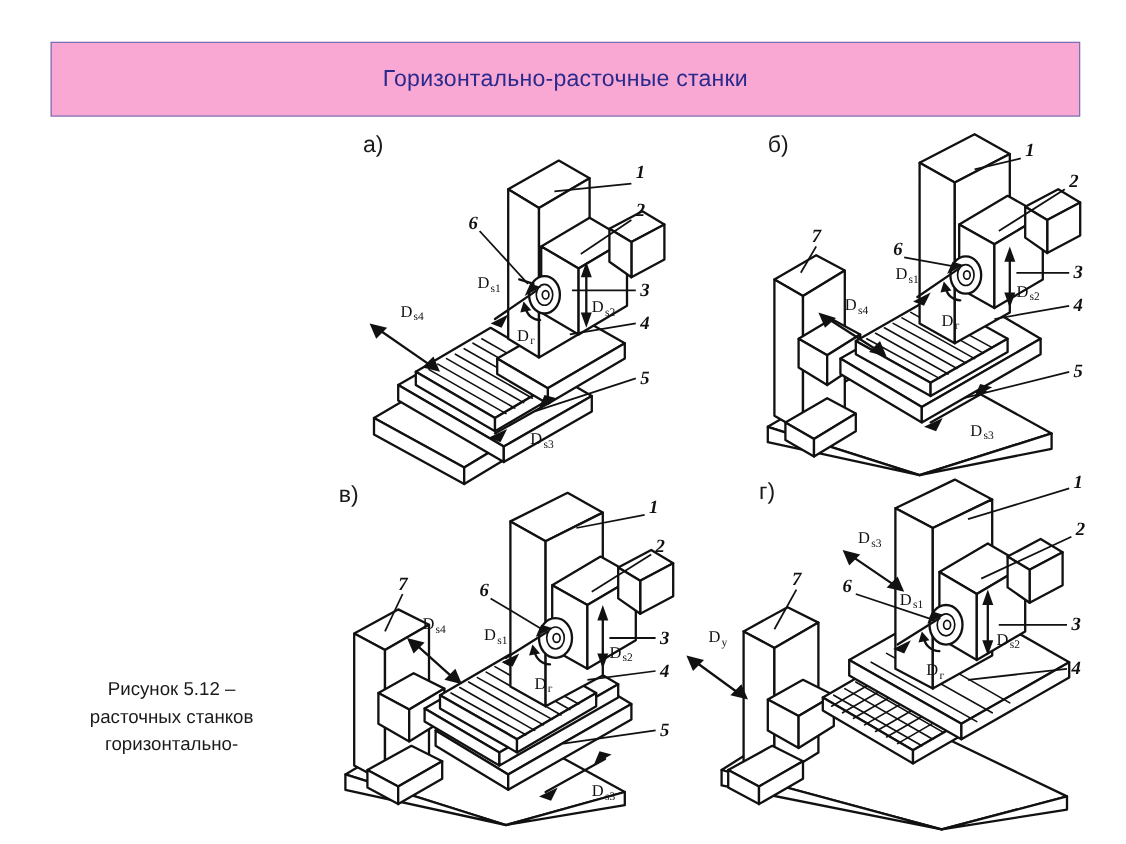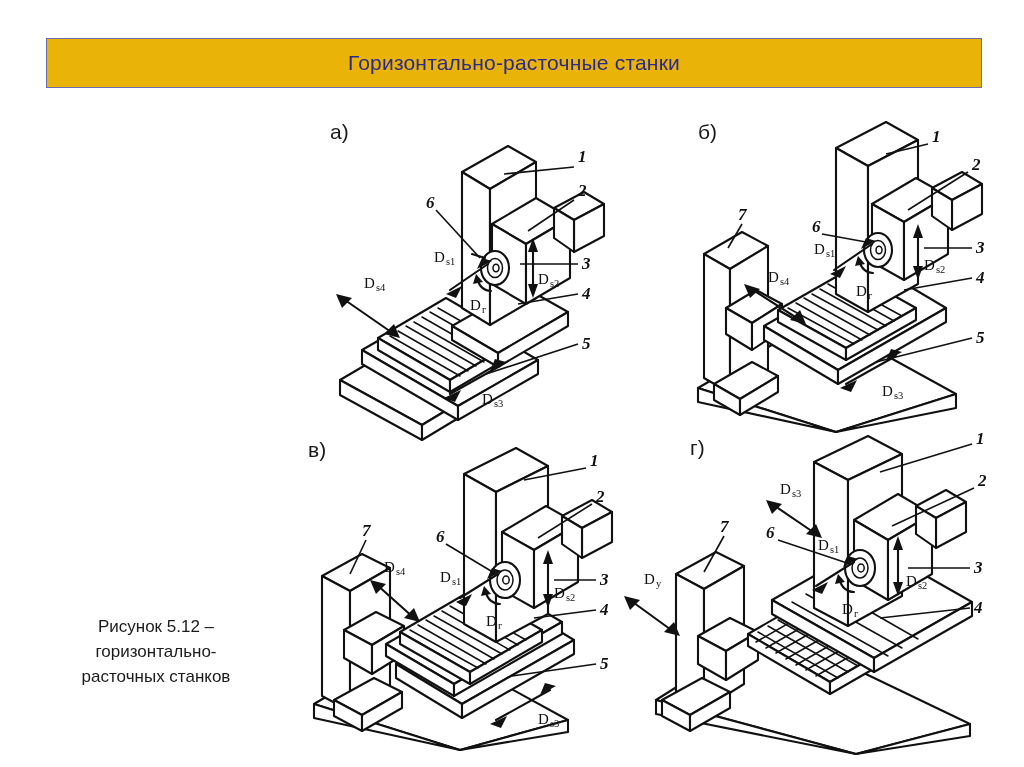--- a/index.html
+++ b/index.html
@@ -10,23 +10,23 @@
     font-family:"Liberation Sans", sans-serif;
     overflow:hidden;
     position:relative;
   }
   #slide{
     position:absolute;left:0;top:0;width:1024px;height:767px;
     background:#ffffff;
   }
   
   .title-box{
-    position:absolute;left:46px;top:38px;width:936px;height:50px;
+    position:absolute;left:46px;top:38px;width:936px;height:68px;
     border:1.6px solid #6b6bb0;
-    background:#eab308;
+    background:#f9a8d4;
     box-sizing:border-box;
     display:flex;align-items:center;justify-content:center;
   }
   .title-text{
     color:#2a2a8c;
     font-size:21px;
     font-weight:400;
     letter-spacing:.2px;
     white-space:nowrap;
     font-family:"Liberation Sans", sans-serif;
@@ -77,22 +77,22 @@
 <body>
 
 <div id="slide">
 
   <div class="title-box">
     <div class="title-text">Горизонтально-расточные станки</div>
   </div>
 
   <div class="caption">
     <div>Рисунок 5.12 –</div>
+    <div>расточных станков</div>
     <div>горизонтально-</div>
-    <div>расточных станков</div>
   </div>
 
   <div class="panel" style="left:322px;top:112px;width:300px;height:320px;">
     <div class="pmark" style="left:8px;top:8px;">а)</div>
     <svg class="fig" width="300" height="320" viewBox="0 0 300 320">
 
       <g>
         <polygon class="face" points="18,268 86,228 168,272 100,313"></polygon>
         <polygon class="face" points="18,268 18,283 100,328 100,313"></polygon>
         <polygon class="face" points="100,313 168,272 168,287 100,328"></polygon>

